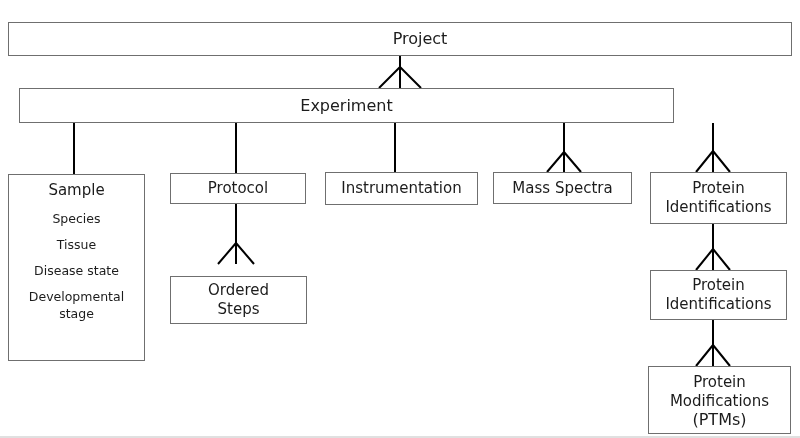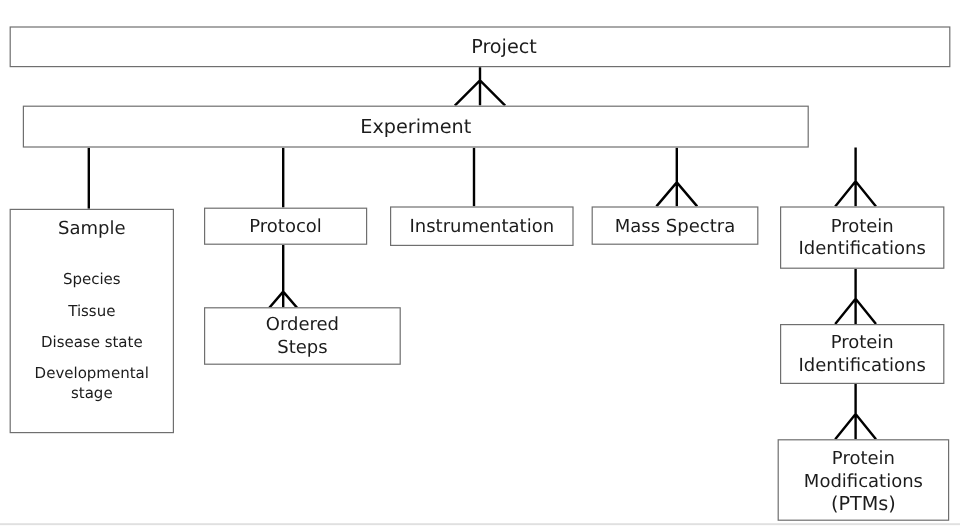--- a/index.html
+++ b/index.html
@@ -37,21 +37,21 @@
   .box--wide { font-size: 16px; }
   .box--column { flex-direction: column; }
   .box--sample {
     flex-direction: column;
     justify-content: flex-start;
     padding-top: 6px;
   }
   .sample-title {
     font-size: 15px;
     line-height: 19px;
-    margin-bottom: 19px;
+    margin-bottom: 5px;
     white-space: pre-line;
   }
   .sample-attr {
     font-size: 12.5px;
     line-height: 17px;
     margin: 4.5px 0;
     white-space: pre-line;
   }
   .node-label { white-space: pre-line; }
   .note {
@@ -107,21 +107,21 @@
     <div class="sample-attr">Tissue</div>
     <div class="sample-attr">Disease state</div>
     <div class="sample-attr">Developmental
 stage</div>
   </div>
 
   <div class="box" style="left:170px; top:173px; width:136px; height:31px;">
     <span class="node-label">Protocol</span>
   </div>
 
-  <div class="box" style="left:170px; top:256px; width:164px; height:48px;">
+  <div class="box" style="left:170px; top:276px; width:137px; height:48px;">
     <span class="node-label">Ordered
 Steps</span>
   </div>
 
   <div class="box" style="left:493px; top:172px; width:139px; height:32px;">
     <span class="node-label">Mass Spectra</span>
   </div>
 
   <div class="box" style="left:325px; top:172px; width:153px; height:33px;">
     <span class="node-label">Instrumentation</span>

